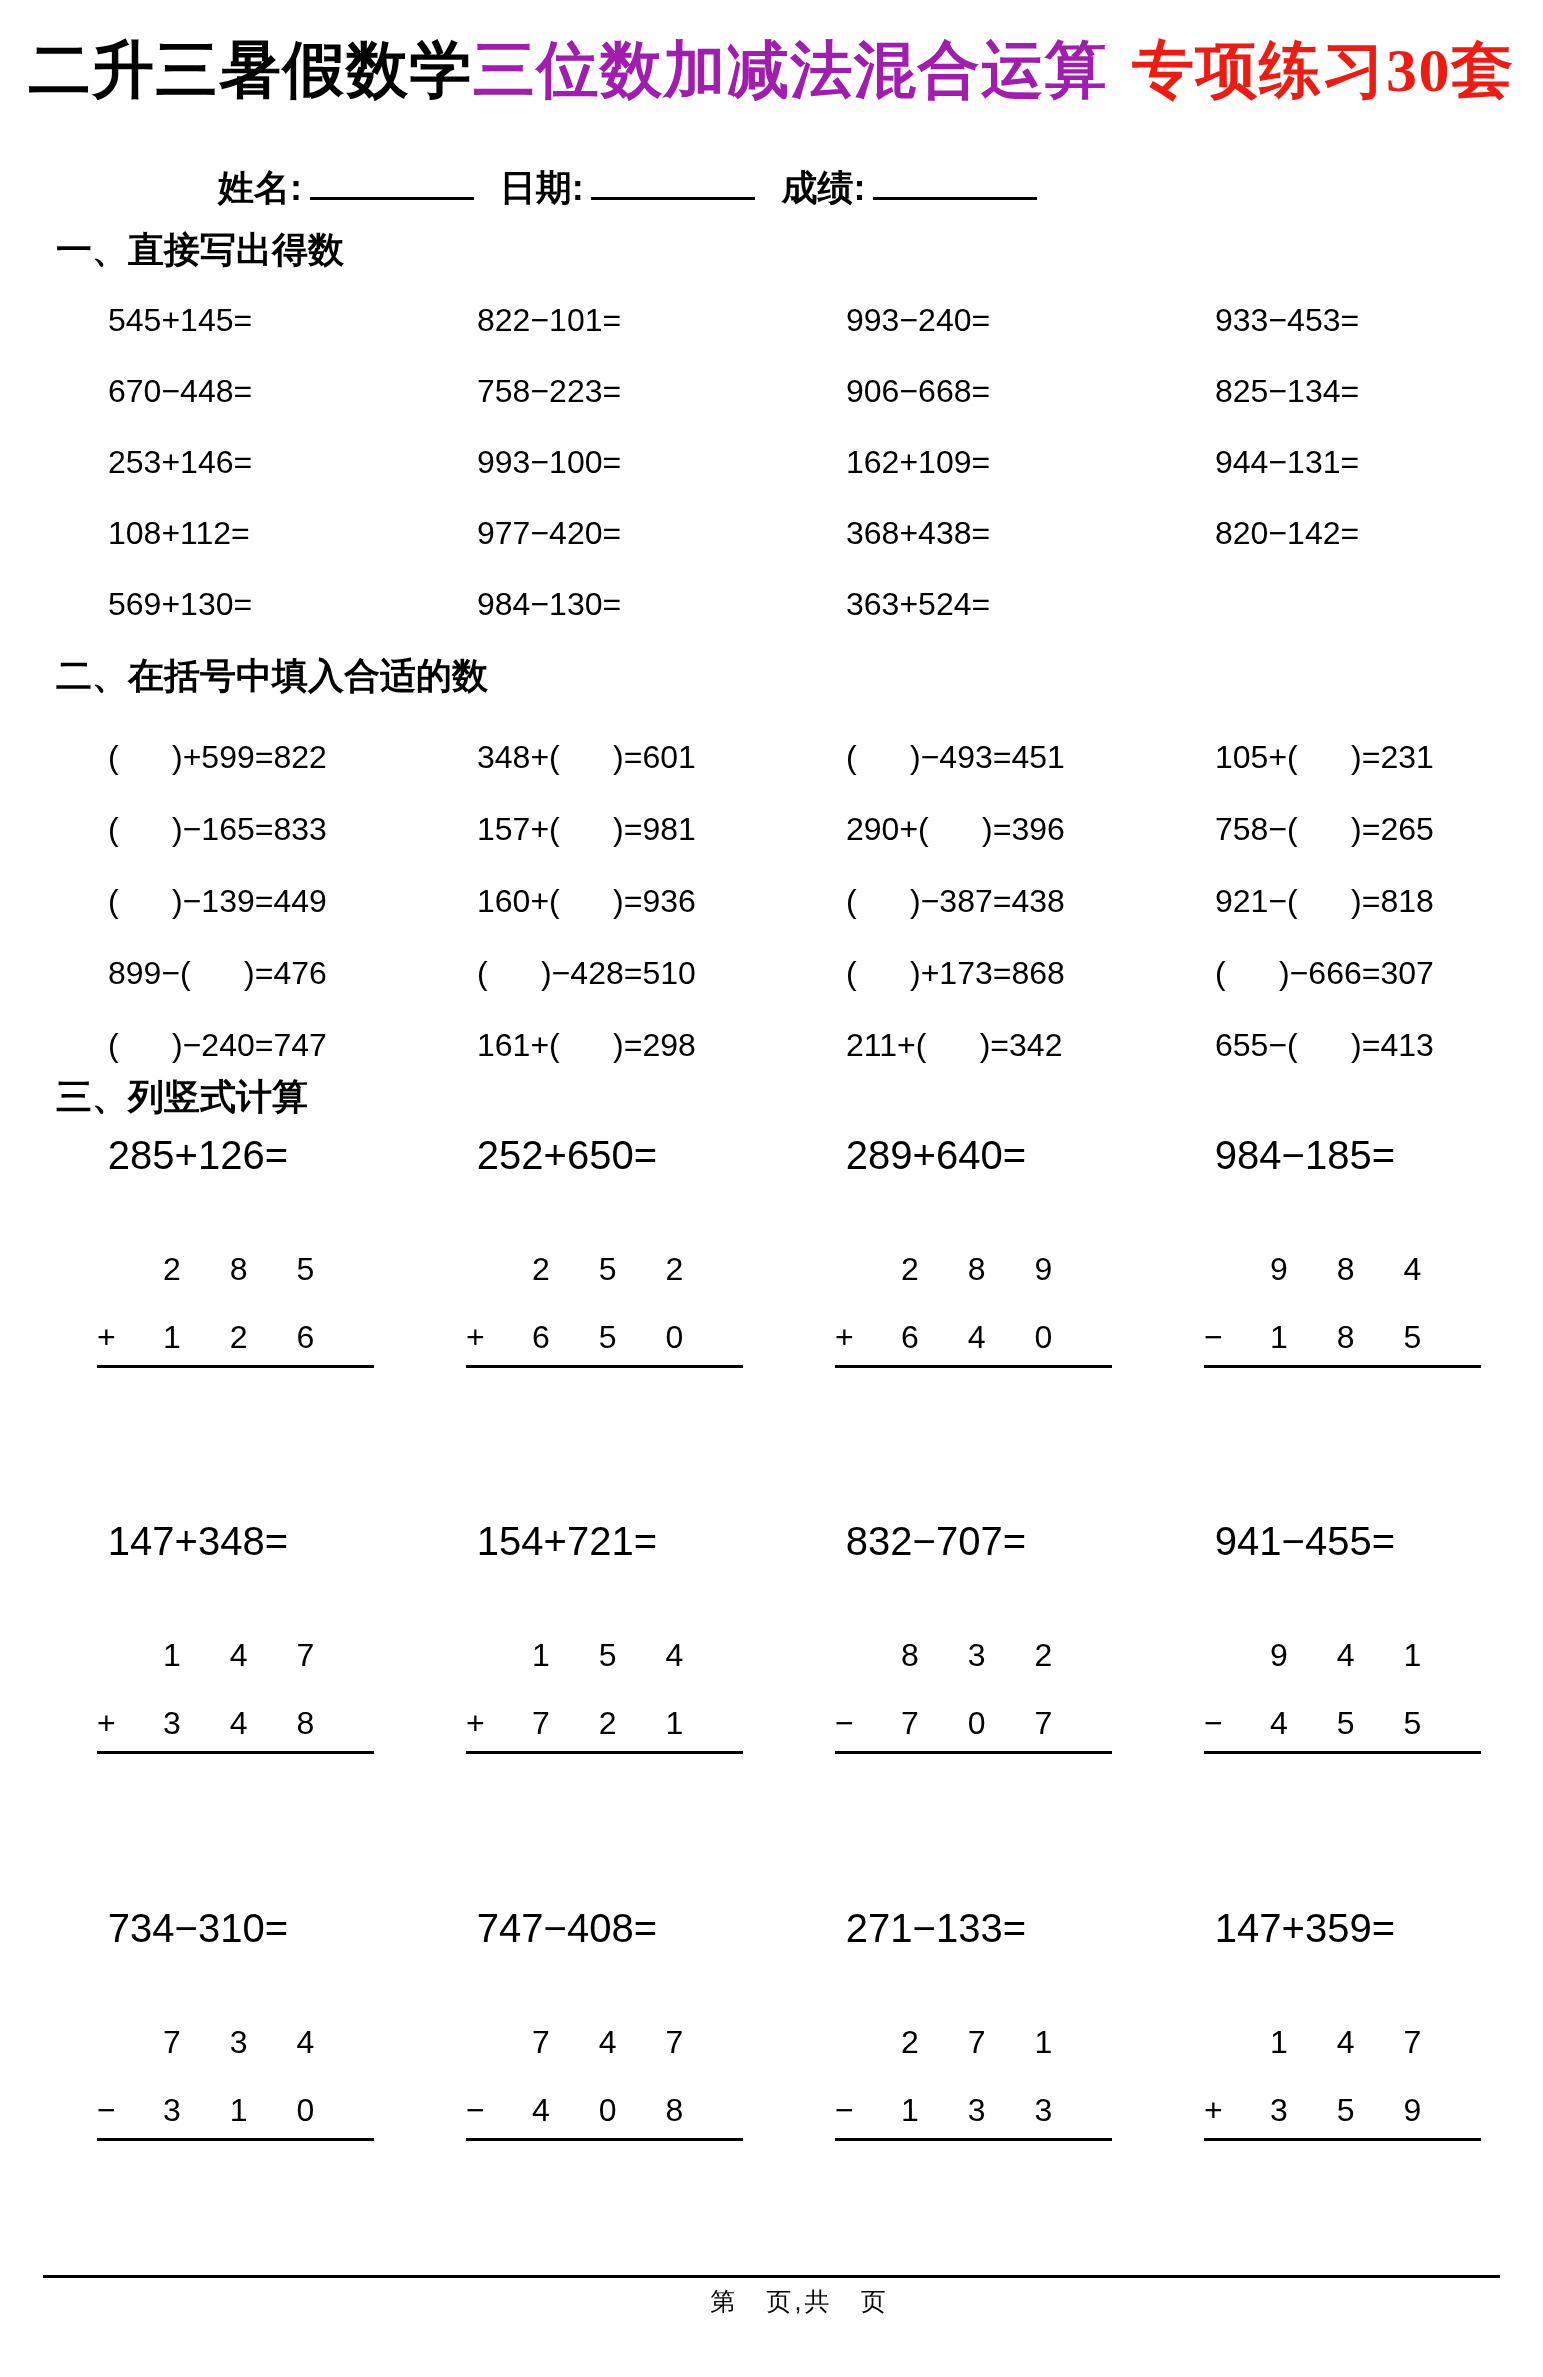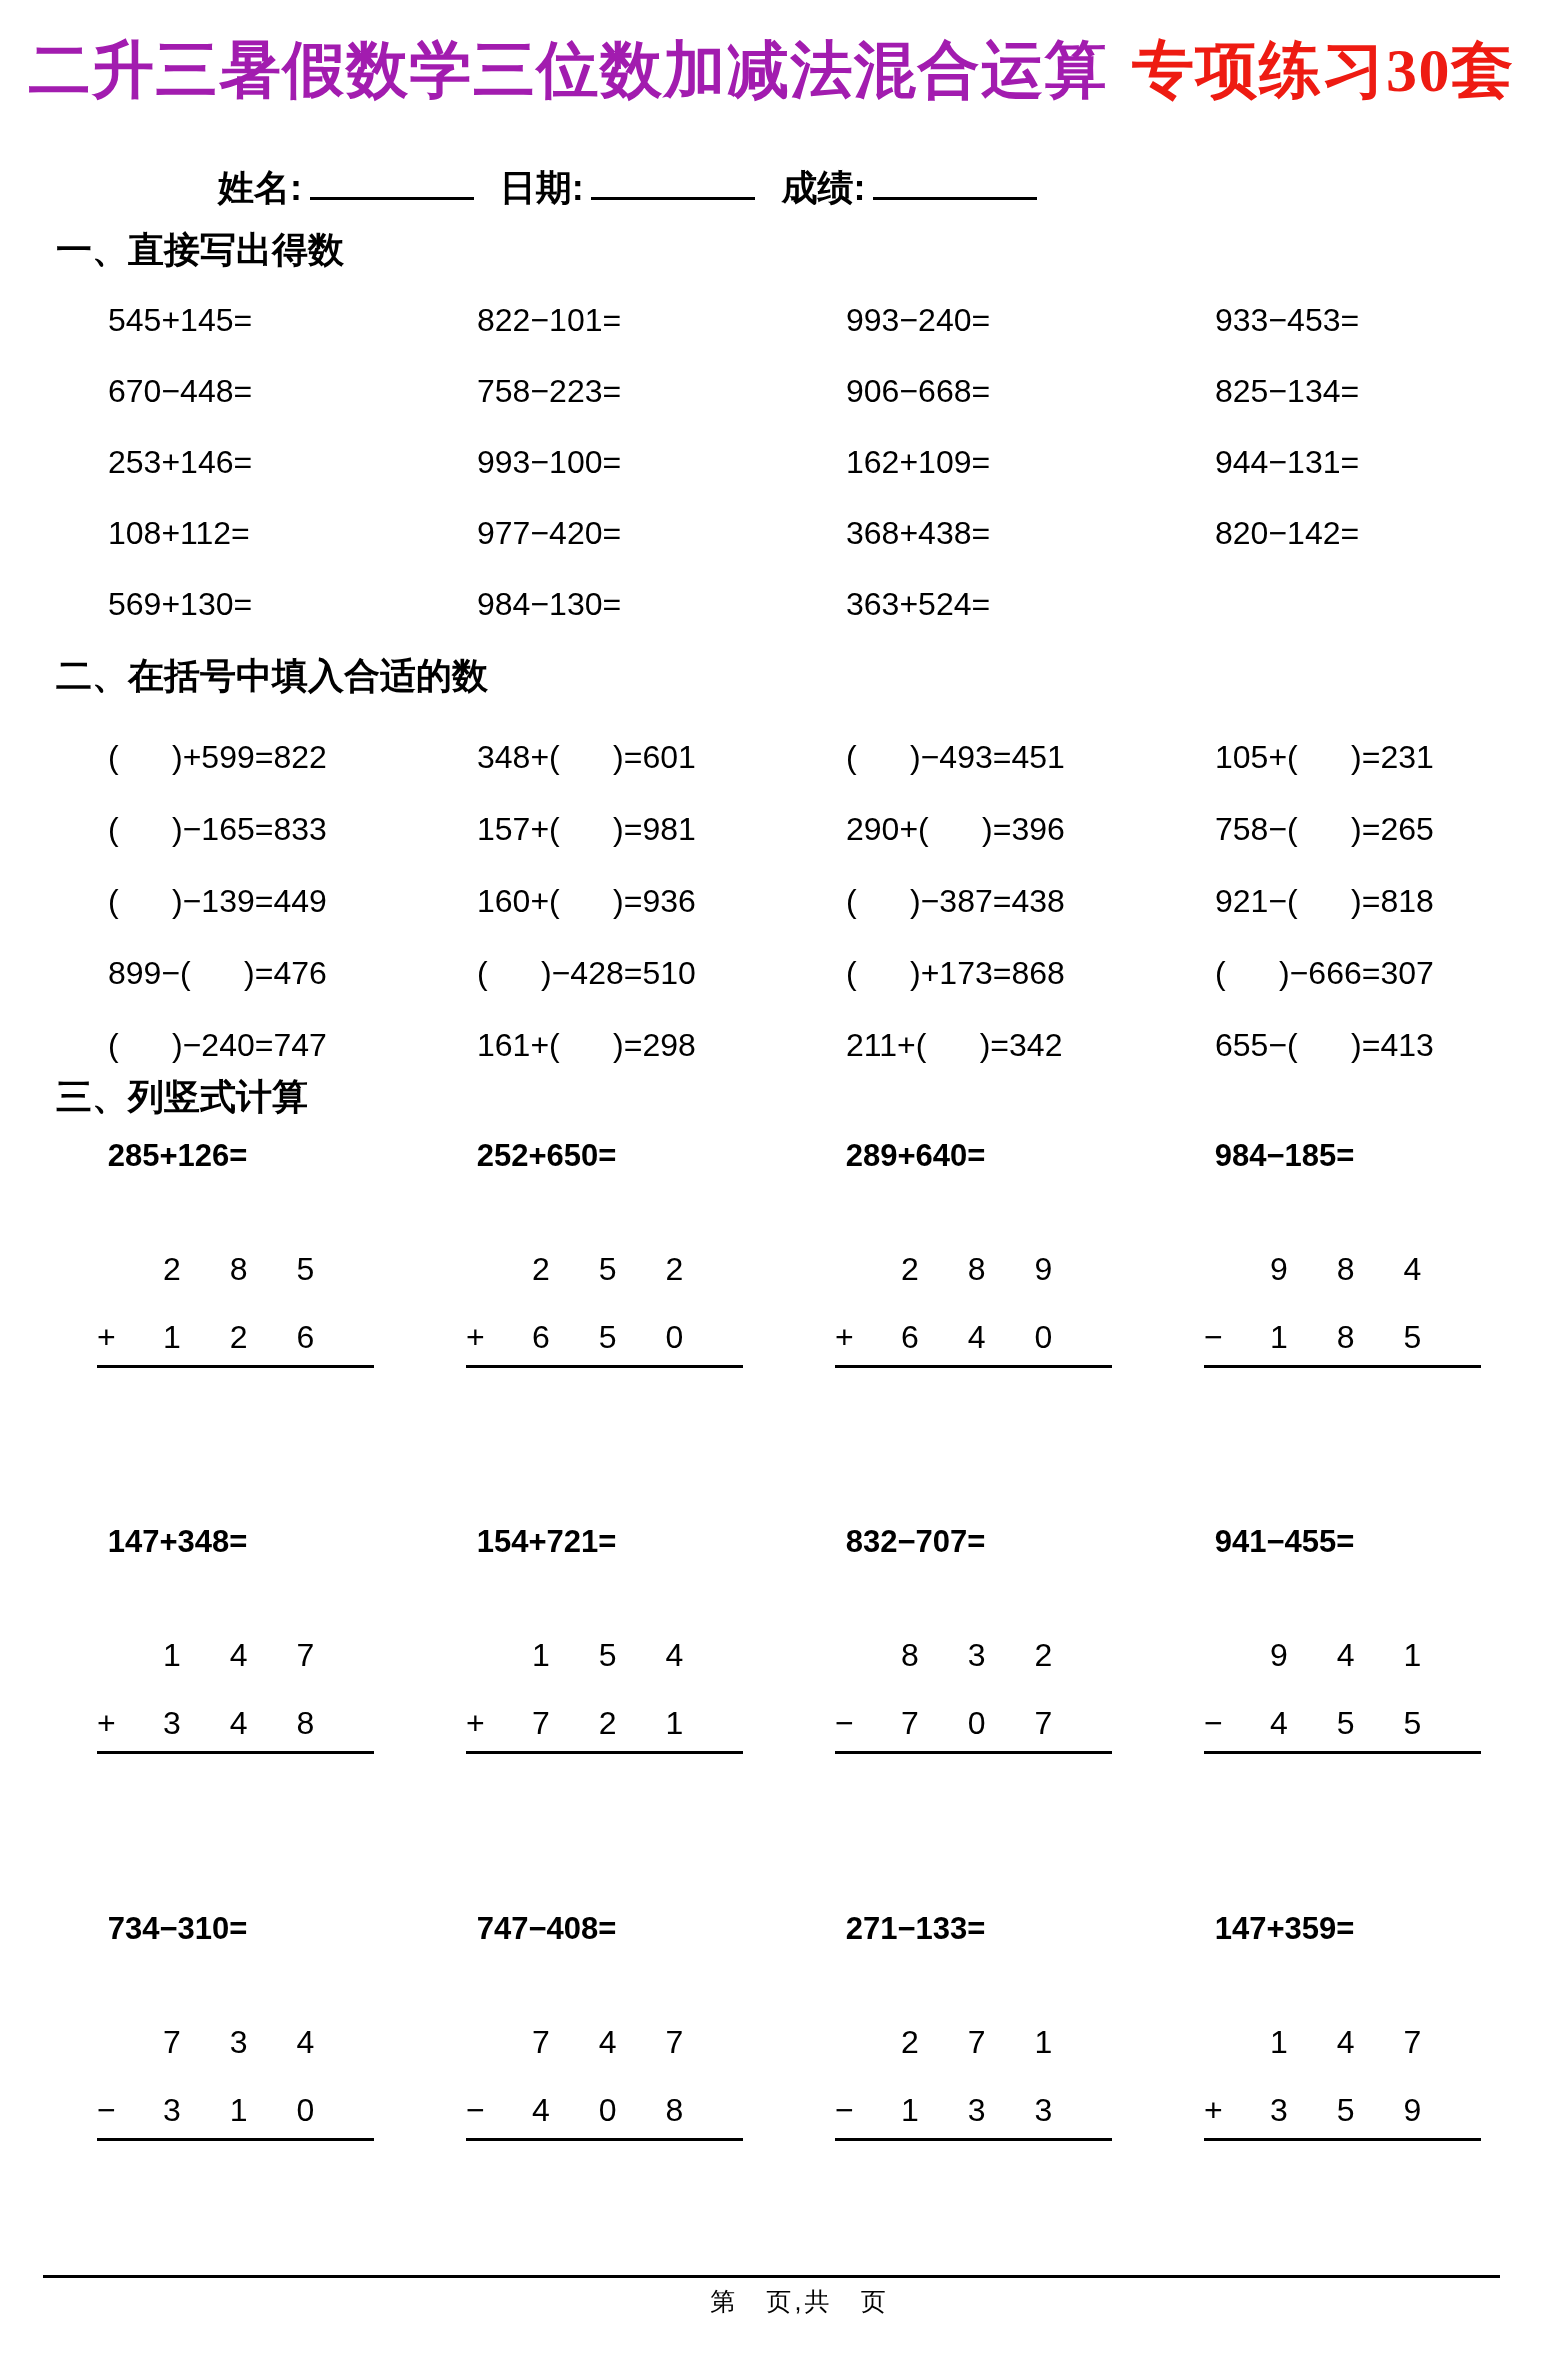--- a/index.html
+++ b/index.html
@@ -13,21 +13,21 @@
   }
   
   .title{
     position:absolute;top:28px;left:0;width:100%;
     text-align:center;
     font-size:62px;font-weight:800;
     letter-spacing:1.5px;
     font-family:"Liberation Serif", serif;
     white-space:nowrap;
   }
-  .t-black{color:#a21caf;}
+  .t-black{color:#000000;}
   .t-blue{color:#a21caf;}
   .t-red{color:#EE1B12;margin-left:24px;}
   
   .meta{
     position:absolute;top:164px;left:218px;
     font-size:36px;font-weight:700;white-space:nowrap;
   }
   .blank{
     display:inline-block;width:164px;height:32px;
     border-bottom:3.1px solid #000;
@@ -55,21 +55,21 @@
     display:flex;align-items:center;
     font-size:32px;white-space:pre;
   }
   
   .s3grid{
     position:absolute;left:97px;
     display:grid;grid-template-columns:repeat(4,369px);
   }
   .g1{top:1137px;} .g2{top:1523px;} .g3{top:1910px;}
   .s3label{
-    font-size:31px;line-height:37px;padding-left:10.8px;white-space:pre;font-weight:bold;
+    font-size:40px;line-height:37px;padding-left:10.8px;white-space:pre;
   }
   .vblock{margin-top:77px;}
   .vtop{
     padding-left:66px;
     font-size:32px;line-height:37px;
     white-space:pre;word-spacing:40px;
   }
   .vbottom{
     display:flex;margin-top:31px;
     font-size:32px;line-height:37px;

